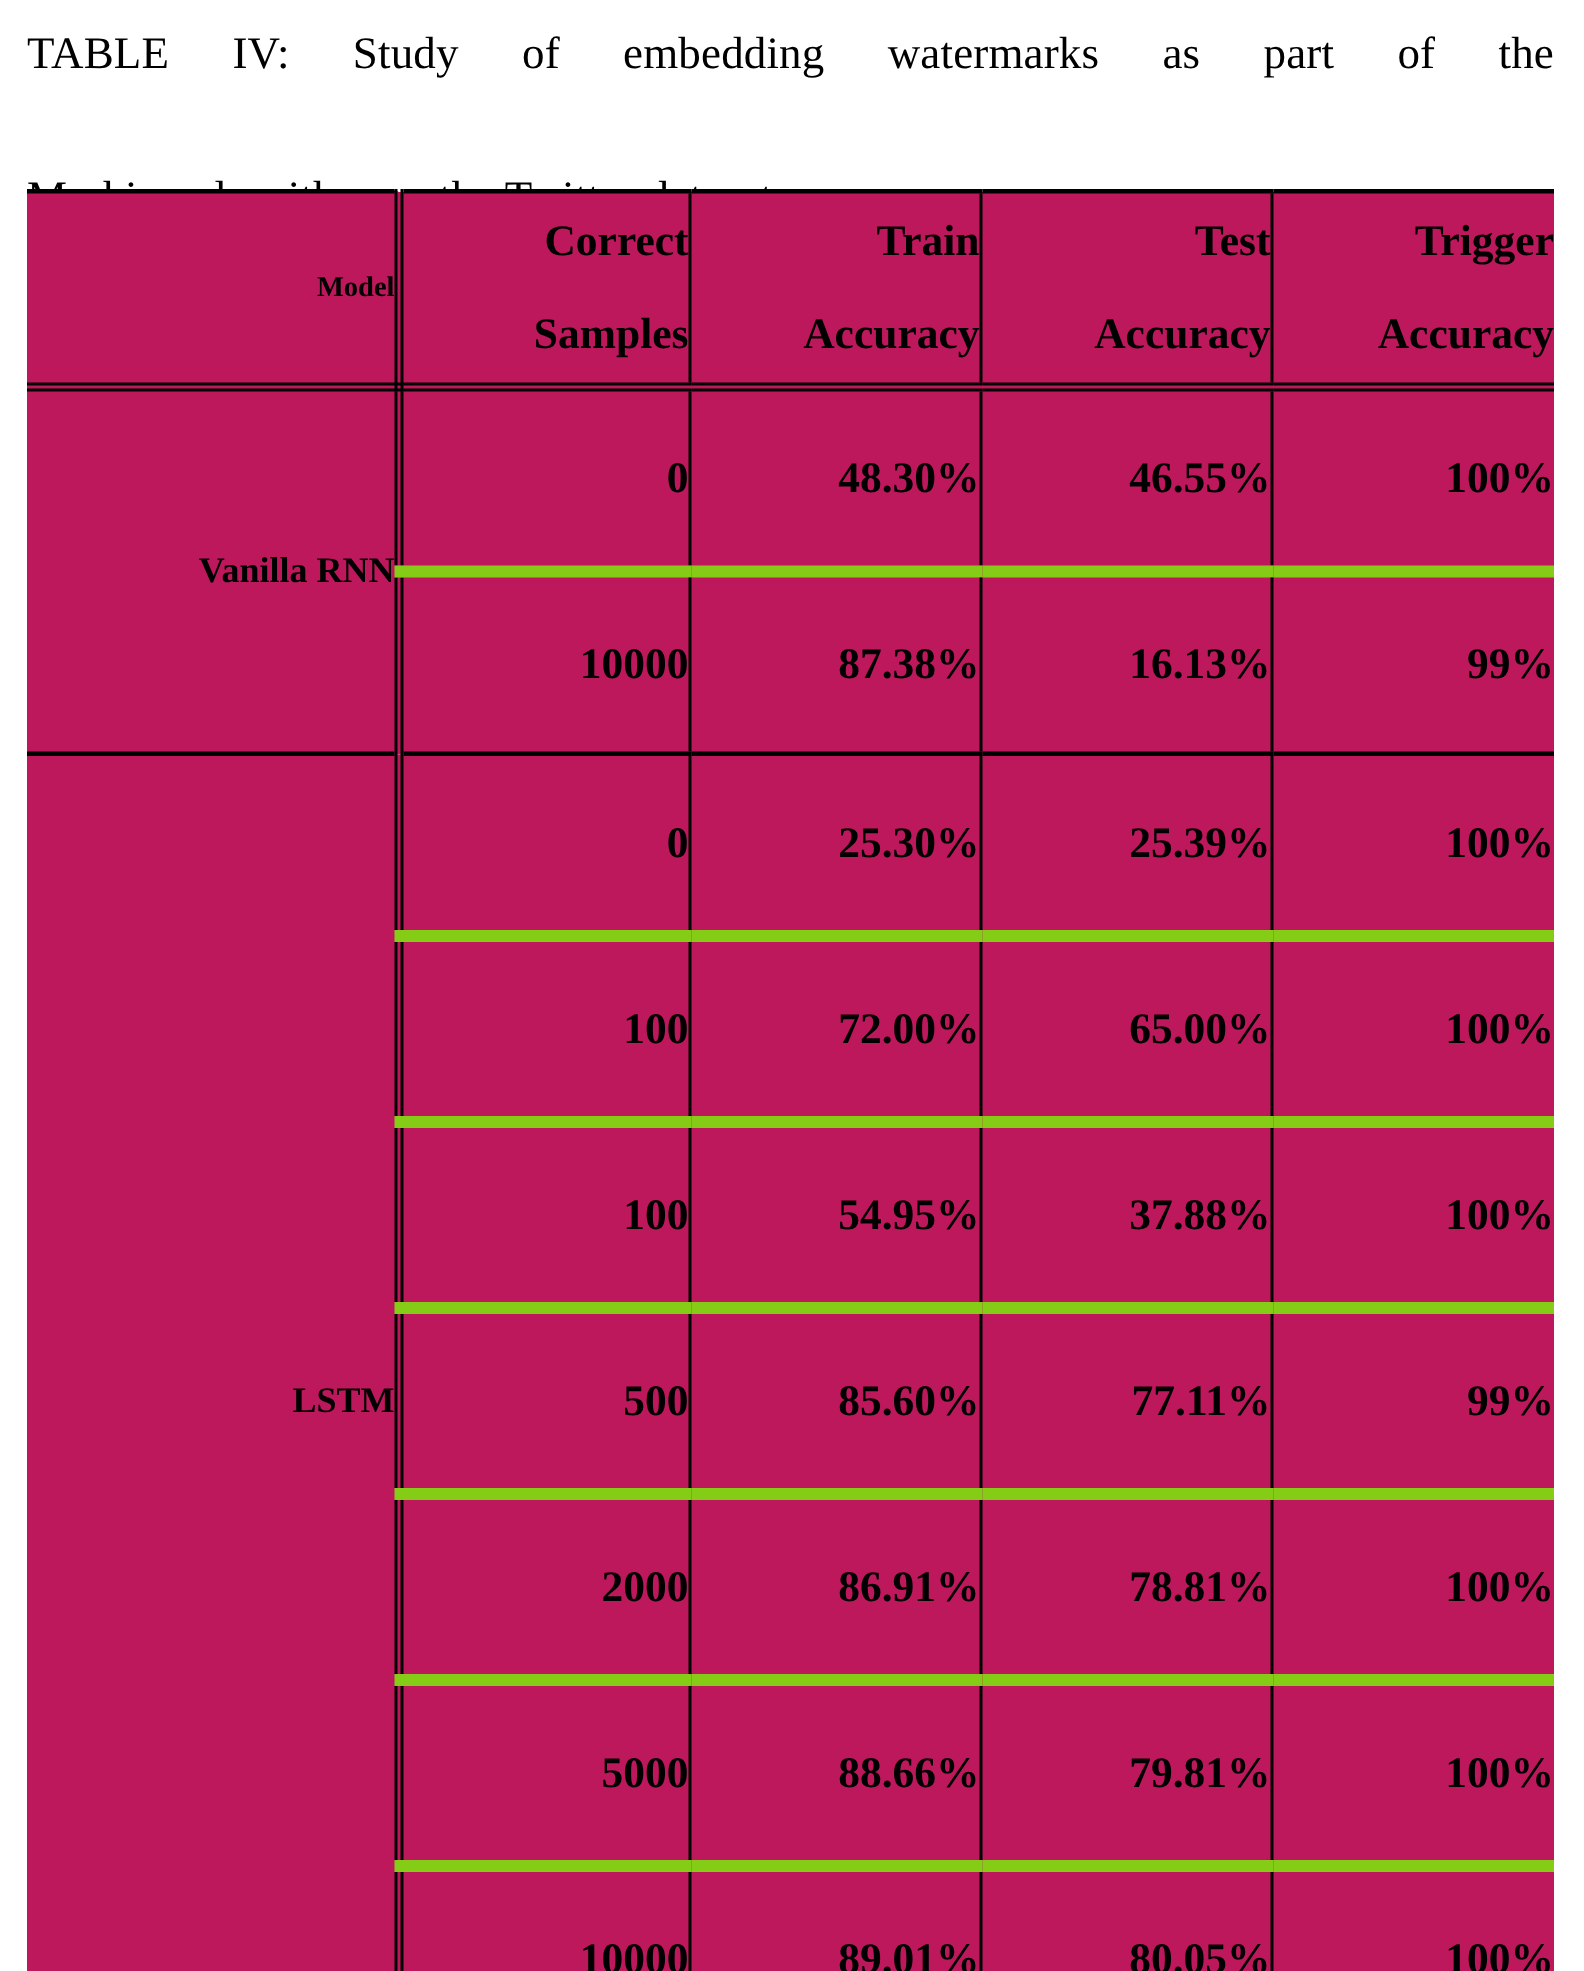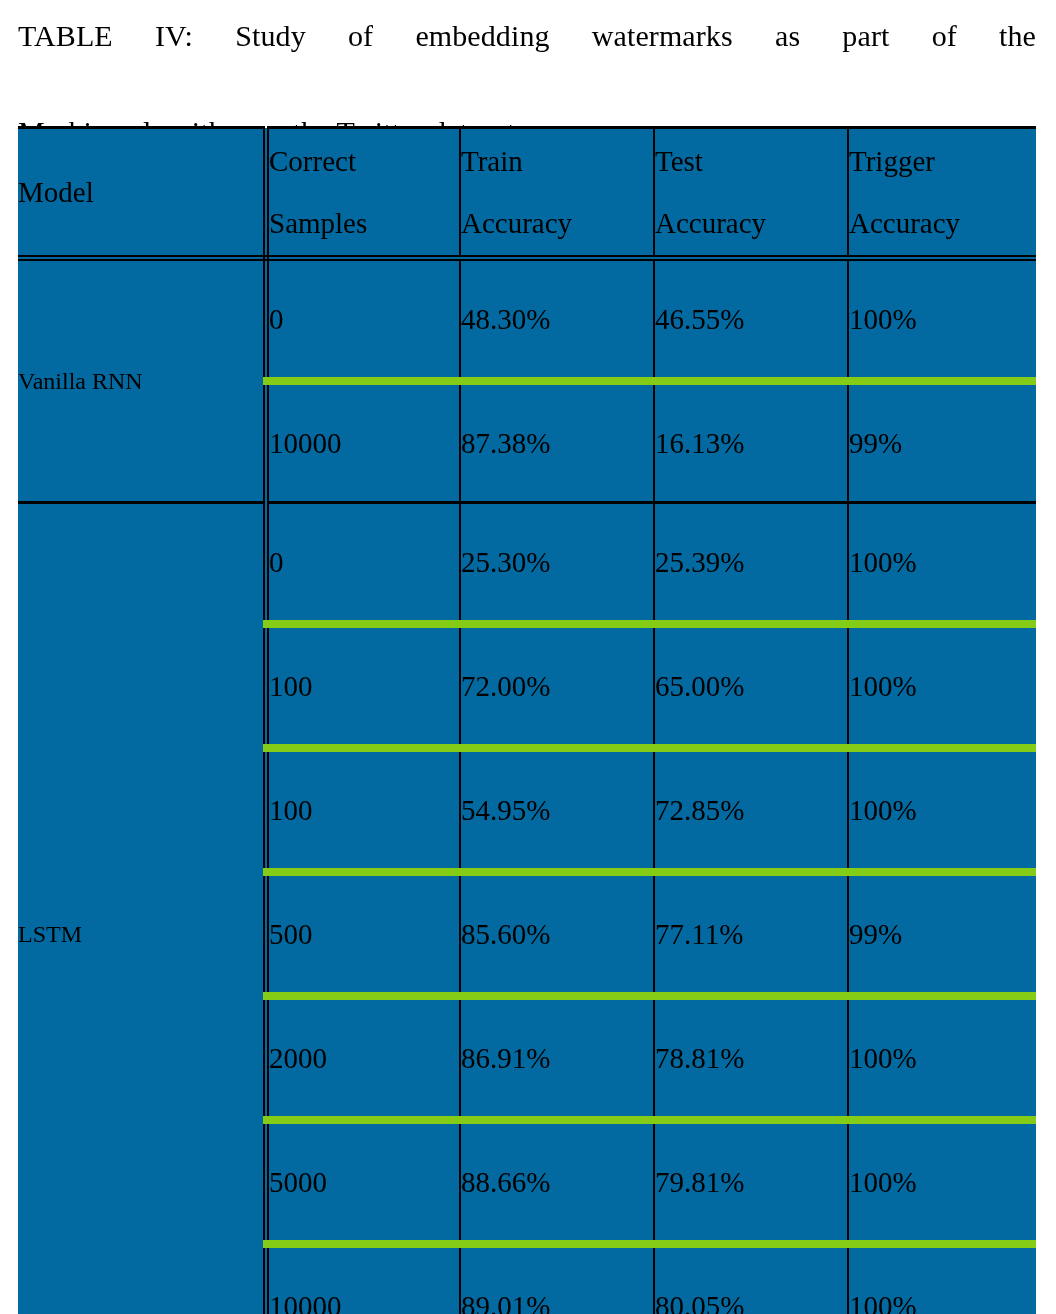--- a/index.html
+++ b/index.html
@@ -67,44 +67,44 @@
     font-size: 29px;
   }
 
   table.main col.c-model   { width: 248px; }
   table.main col.c-samples { width: 194px; }
   table.main col.c-train   { width: 194px; }
   table.main col.c-test    { width: 194px; }
   table.main col.c-trigger { width: 188px; }
 
   table.main td, table.main th {
-    font-weight: normal;
-    text-align: left;
+    font-weight: bold;
+    text-align: right;
     vertical-align: middle;
     padding: 0;
-    background: #0369a1;
+    background: #be185d;
   }
 
   
   .rule-top {
     border-top: 3px solid #000;
   }
 
   
   .hd {
     height: 126px;
     font-size: 29px;
     line-height: 62px;
     border-right: 2px solid #000;
   }
   .hd.last { border-right: none; }
 
   .hd-model {
     height: 126px;
-    font-size: 29px;
+    font-size: 19px;
     
     border-right: 6px double #000;
   }
 
   .hd-stack span { display: block; }
 
   
   .hdr-bottom td, .hdr-bottom th {
     border-bottom: 6px double #000;
   }
@@ -201,21 +201,21 @@
         </tr>
         <tr>
           <td class="bd">100</td>
           <td class="bd">72.00%</td>
           <td class="bd">65.00%</td>
           <td class="bd last">100%</td>
         </tr>
         <tr>
           <td class="bd">100</td>
           <td class="bd">54.95%</td>
-          <td class="bd">72.85%</td>
+          <td class="bd">37.88%</td>
           <td class="bd last">100%</td>
         </tr>
         <tr>
           <td class="bd">500</td>
           <td class="bd">85.60%</td>
           <td class="bd">77.11%</td>
           <td class="bd last">99%</td>
         </tr>
         <tr>
           <td class="bd">2000</td>

